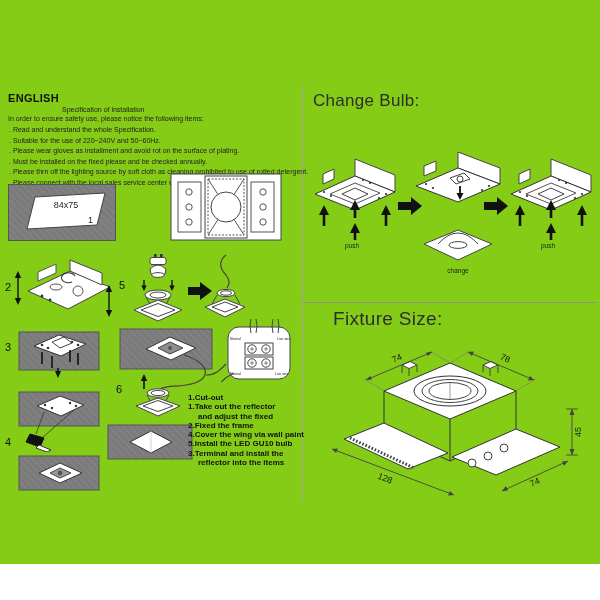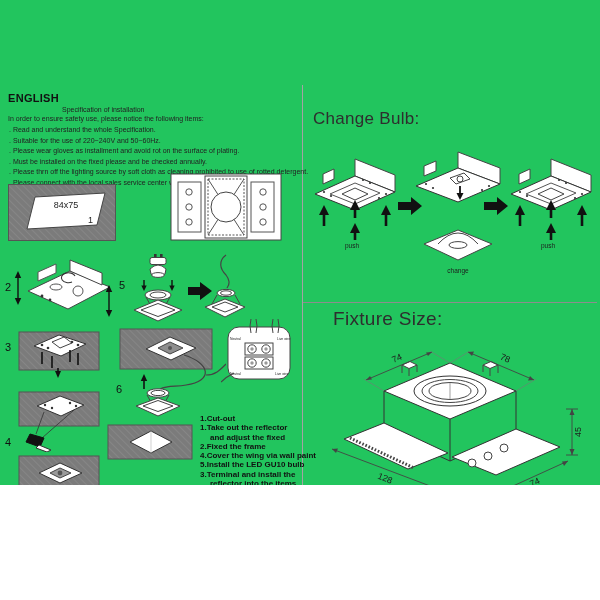--- a/index.html
+++ b/index.html
@@ -1,18 +1,18 @@
 <!DOCTYPE html>
 <html><head>
 <meta charset="utf-8">
 <style>
   * { margin:0; padding:0; box-sizing:border-box; }
   html,body { background:#fff; }
   body { font-family:"Liberation Sans", sans-serif; color:#1c1c1c; }
-  #page { position:relative; width:600px; height:485px; background:#22c55e; overflow:hidden; }
+  #page { position:relative; width:600px; height:564px; background:#84cc16; overflow:hidden; }
   .abs { position:absolute; }
   .h-english { font-size:11px; font-weight:bold; letter-spacing:.3px; color:#111; }
   .t-tiny { font-size:7px; line-height:10.5px; color:#222; white-space:nowrap; }
   .t-spec { font-size:7px; color:#222; }
   .step-num { font-size:11px; color:#111; }
   .instr { font-size:8px; font-weight:bold; line-height:9.3px; color:#111; white-space:nowrap; }
   .instr.indent { padding-left:10px; }
   .sec-heading { font-size:17px; color:#2e2e2e; letter-spacing:.3px; }
   .sec-heading.big { font-size:19px; }
   .coding { font-size:13.5px; color:#222; }
@@ -195,33 +195,33 @@
     <polygon points="30,79 52,71 74,79 52,89" fill="#fff" stroke="#444"></polygon>
     <polygon points="37,79 52,73.5 67,79 52,84.5" fill="#fff" stroke="#444"></polygon>
   </svg>
 
   <svg class="abs" style="left:106px;top:423px;" width="90" height="40" viewBox="0 0 90 40">
     <rect x="2" y="2" width="84" height="34" fill="url(#hatch)" stroke="#555"></rect>
     <polygon points="24,19 45,8 66,19 45,30" fill="#fff" stroke="#333"></polygon>
     <line x1="45" y1="8" x2="45" y2="30" stroke="#bbb" stroke-width="0.7"></line>
   </svg>
 
-  <div class="abs" style="left:188px;top:414px;margin-left:12px;">
+  <div class="abs" style="left:188px;top:393px;">
     <div class="instr">1.Cut-out</div>
     <div class="instr">1.Take out the reflector</div>
     <div class="instr indent">and adjust the fixed</div>
     <div class="instr">2.Fixed the frame</div>
     <div class="instr">4.Cover the wing via wall paint</div>
     <div class="instr">5.Install the LED GU10 bulb</div>
     <div class="instr">3.Terminal and install the</div>
     <div class="instr indent">reflector into the items</div>
   </div>
 
 
-  <div class="abs sec-heading" style="left:313px;top:109px;">Change Bulb:</div>
+  <div class="abs sec-heading" style="left:313px;top:91px;">Change Bulb:</div>
 
   <svg class="abs" style="left:310px;top:152px;" width="90" height="98" viewBox="0 0 90 98">
     <polygon points="45,24 45,7 85,23 85,40" fill="#fff" stroke="#444"></polygon>
     <polygon points="13,32 13,22 24,17 24,27" fill="#fff" stroke="#444"></polygon>
     <polygon points="5,42 45,24 85,40 45,58" fill="#fff" stroke="#333"></polygon>
     <polygon points="20,42 45,31 70,41 45,52" fill="none" stroke="#555"></polygon>
     <polygon points="32,42 45,36 58,42 45,48" fill="#fff" stroke="#444"></polygon>
     <circle cx="14" cy="40" r="1.1" fill="#333"></circle>
     <circle cx="21" cy="44" r="1.1" fill="#333"></circle>
     <circle cx="69" cy="46" r="1.1" fill="#333"></circle>

